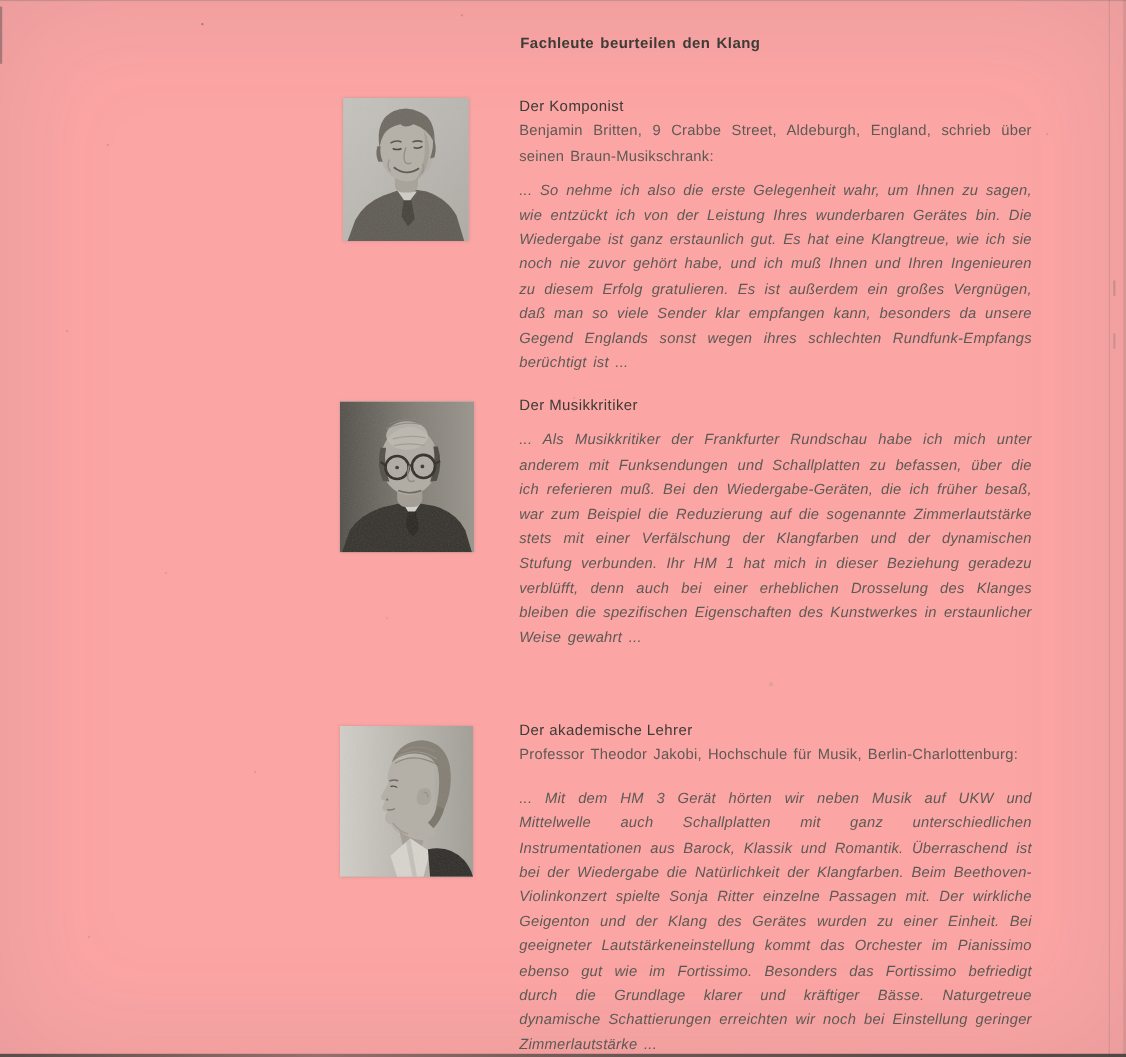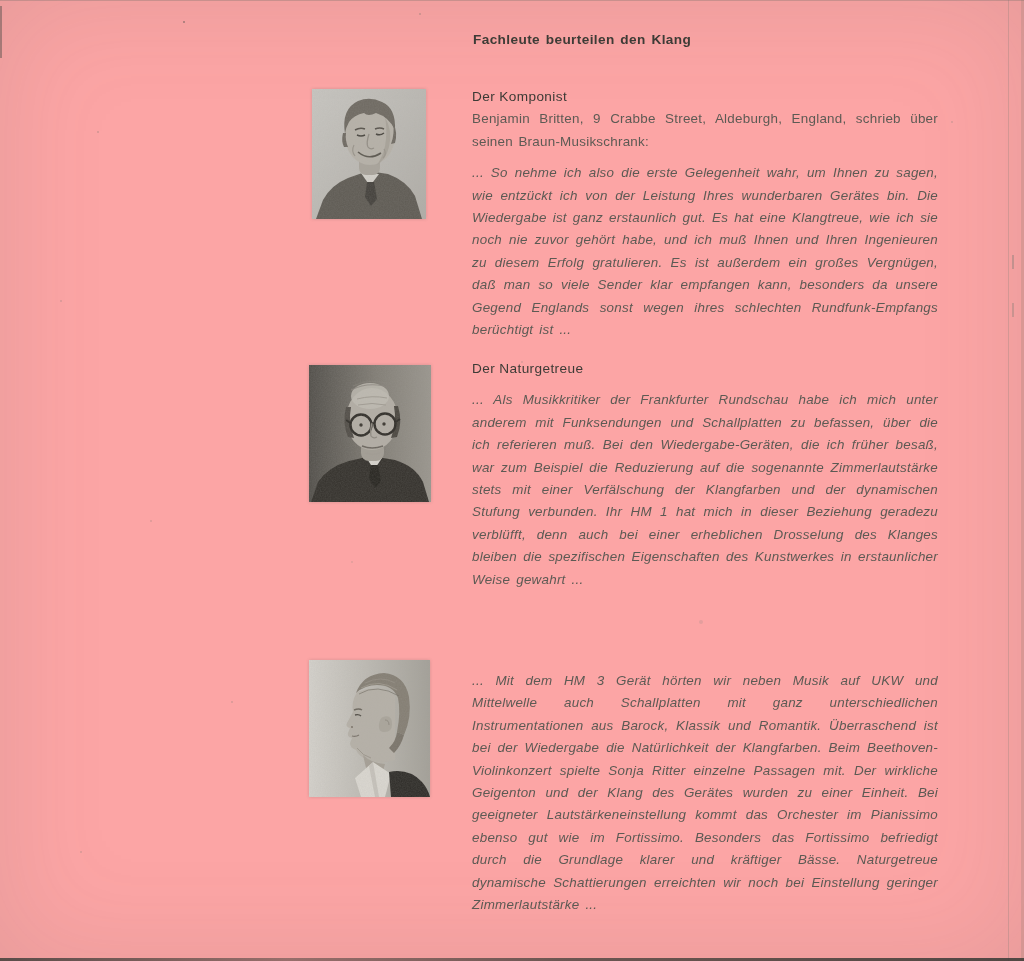--- a/index.html
+++ b/index.html
@@ -141,21 +141,21 @@
         <line x1="86.5" y1="57" x2="91" y2="54" stroke="#2f2c27" stroke-width="2"></line>
         <circle cx="52" cy="60" r="1.7" fill="#3a362f"></circle>
         <circle cx="75" cy="59" r="1.7" fill="#3a362f"></circle>
         <path d="M63 58 q-2 8 -1 13 q2 3 6 1" stroke="#8f8a81" stroke-width="1.3" fill="none"></path>
         <path d="M53 81 q10 4 21 0" stroke="#6b665e" stroke-width="1.5" fill="none"></path>
         <path d="M56 88 q8 3 15 0" stroke="#a19c93" stroke-width="1" fill="none"></path>
         <rect width="122" height="137" filter="url(#p2n)" opacity="0.4"></rect>
       </svg>
     </figure>
     <div class="text">
-      <h2 class="heading">Der Naturgetreue</h2>
+      <h2 class="heading">Der Musikkritiker</h2>
       <p class="quote">... Als Musikkritiker der Frankfurter Rundschau habe ich mich unter anderem mit Funksendungen und Schallplatten zu befassen, über die ich referieren muß. Bei den Wiedergabe-Geräten, die ich früher besaß, war zum Beispiel die Reduzierung auf die sogenannte Zimmerlautstärke stets mit einer Verfälschung der Klangfarben und der dynamischen Stufung verbunden. Ihr HM 1 hat mich in dieser Beziehung geradezu verblüfft, denn auch bei einer erheblichen Drosselung des Klanges bleiben die spezifischen Eigenschaften des Kunstwerkes in erstaunlicher Weise gewahrt ...</p>
     </div>
   </section>
 
   <section class="entry entry-3">
     <figure class="photo p3" aria-label="portrait-theodor-jakobi">
       <svg viewBox="0 0 121 137" preserveAspectRatio="none">
         <defs>
           <linearGradient id="p3bg" x1="0" y1="0" x2="1" y2="0">
             <stop offset="0" stop-color="#d5d2cc"></stop>
@@ -181,20 +181,22 @@
         <circle cx="43" cy="67" r="1" fill="#776f64"></circle>
         <path d="M43 76 q4 1 7 -1" stroke="#7a746b" stroke-width="1.2" fill="none"></path>
         <path d="M48 88 q6 8 14 10" stroke="#9d978d" stroke-width="1" fill="none"></path>
         <path d="M46 118 L64 102 82 114 76 137 52 137 Z" fill="#dbd8d1"></path>
         <path d="M64 102 L70 137 66 137 60 106 Z" fill="#b9b5ad" opacity="0.6"></path>
         <path d="M80 112 Q100 108 113 122 Q119 129 121 137 L82 137 Z" fill="#2d2b27"></path>
         <rect width="121" height="137" filter="url(#p3n)" opacity="0.4"></rect>
       </svg>
     </figure>
     <div class="text">
+      <h2 class="heading">Der akademische Lehrer</h2>
+      <p class="sub">Professor Theodor Jakobi, Hochschule für Musik, Berlin-Charlottenburg:</p>
       <p class="quote">... Mit dem HM 3 Gerät hörten wir neben Musik auf UKW und Mittelwelle auch Schallplatten mit ganz unterschiedlichen Instrumentationen aus Barock, Klassik und Romantik. Überraschend ist bei der Wiedergabe die Natürlichkeit der Klangfarben. Beim Beethoven-Violinkonzert spielte Sonja Ritter einzelne Passagen mit. Der wirkliche Geigenton und der Klang des Gerätes wurden zu einer Einheit. Bei geeigneter Lautstärkeneinstellung kommt das Orchester im Pianissimo ebenso gut wie im Fortissimo. Besonders das Fortissimo befriedigt durch die Grundlage klarer und kräftiger Bässe. Naturgetreue dynamische Schattierungen erreichten wir noch bei Einstellung geringer Zimmerlautstärke ...</p>
     </div>
   </section>
 
   <div class="artifact specks"></div>
   <div class="artifact edge-top"></div>
   <div class="artifact edge-left-sliver"></div>
   <div class="artifact fold-line"></div>
   <div class="artifact edge-right"></div>
   <div class="artifact tick-1"></div>

